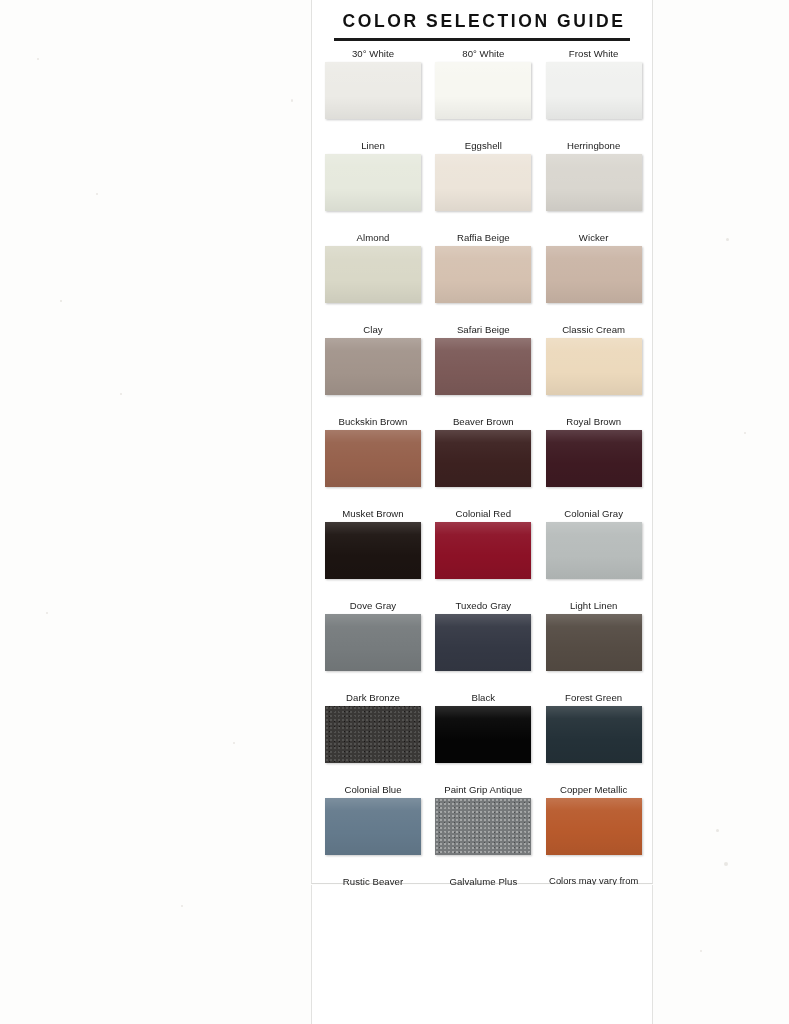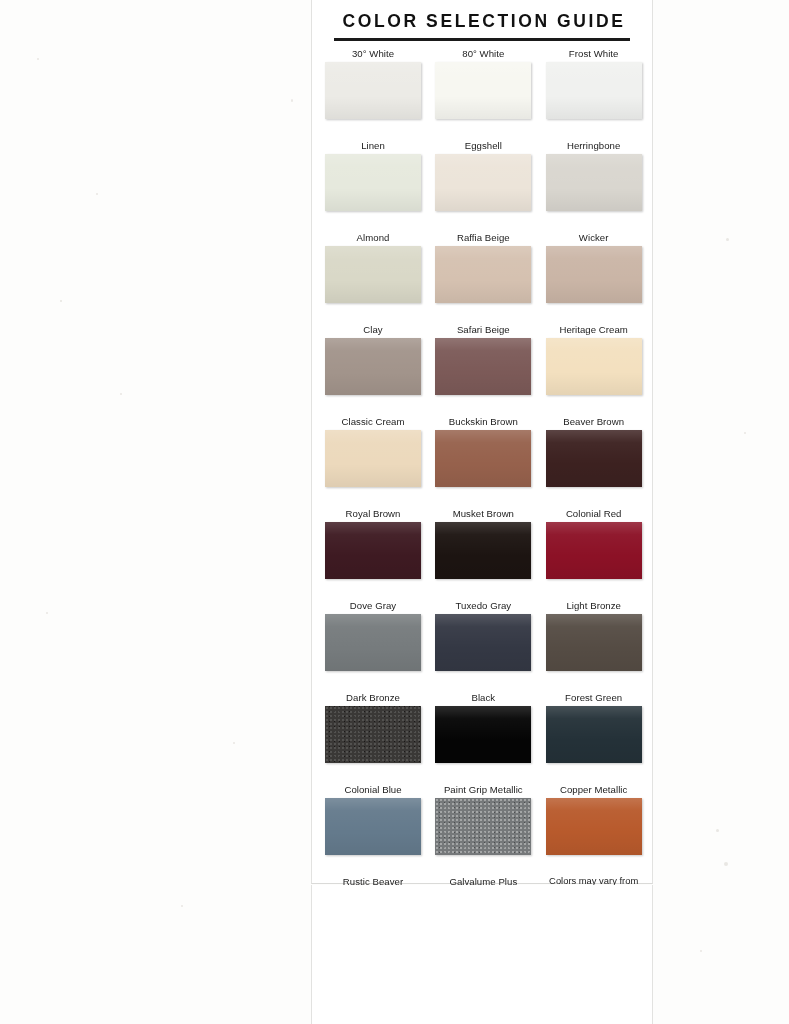--- a/index.html
+++ b/index.html
@@ -260,26 +260,20 @@
           <div class="sheen"></div>
         </div>
       </div>
       <div class="swatch-cell">
         <span class="swatch-label">Safari Beige</span>
         <div class="swatch-chip" style="background: rgb(124, 90, 88);">
           <div class="sheen"></div>
         </div>
       </div>
       <div class="swatch-cell">
-        <span class="swatch-label">Heritage Cream</span>
-        <div class="swatch-chip" style="background: rgb(243, 224, 191);">
-          <div class="sheen"></div>
-        </div>
-      </div>
-      <div class="swatch-cell">
         <span class="swatch-label">Classic Cream</span>
         <div class="swatch-chip" style="background: rgb(236, 217, 188);">
           <div class="sheen"></div>
         </div>
       </div>
       <div class="swatch-cell">
         <span class="swatch-label">Buckskin Brown</span>
         <div class="swatch-chip" style="background: rgb(150, 97, 76);">
           <div class="sheen"></div>
         </div>
@@ -302,33 +296,39 @@
           <div class="sheen"></div>
         </div>
       </div>
       <div class="swatch-cell">
         <span class="swatch-label">Colonial Red</span>
         <div class="swatch-chip" style="background: rgb(140, 17, 38);">
           <div class="sheen"></div>
         </div>
       </div>
       <div class="swatch-cell">
+        <span class="swatch-label">Colonial Gray</span>
+        <div class="swatch-chip" style="background: rgb(183, 188, 187);">
+          <div class="sheen"></div>
+        </div>
+      </div>
+      <div class="swatch-cell">
         <span class="swatch-label">Dove Gray</span>
         <div class="swatch-chip" style="background: rgb(118, 123, 125);">
           <div class="sheen"></div>
         </div>
       </div>
       <div class="swatch-cell">
         <span class="swatch-label">Tuxedo Gray</span>
         <div class="swatch-chip" style="background: rgb(52, 56, 68);">
           <div class="sheen"></div>
         </div>
       </div>
       <div class="swatch-cell">
-        <span class="swatch-label">Light Bronze</span>
+        <span class="swatch-label">Light Linen</span>
         <div class="swatch-chip" style="background: rgb(85, 76, 68);">
           <div class="sheen"></div>
         </div>
       </div>
       <div class="swatch-cell">
         <span class="swatch-label">Dark Bronze</span>
         <div class="swatch-chip tex-speckle-dark" style="background: rgb(58, 56, 54);">
           <div class="sheen"></div>
         </div>
       </div>
@@ -344,21 +344,21 @@
           <div class="sheen"></div>
         </div>
       </div>
       <div class="swatch-cell">
         <span class="swatch-label">Colonial Blue</span>
         <div class="swatch-chip" style="background: rgb(100, 122, 140);">
           <div class="sheen"></div>
         </div>
       </div>
       <div class="swatch-cell">
-        <span class="swatch-label">Paint Grip Metallic</span>
+        <span class="swatch-label">Paint Grip Antique</span>
         <div class="swatch-chip tex-speckle-gray" style="background: rgb(117, 120, 122);">
           <div class="sheen"></div>
         </div>
       </div>
       <div class="swatch-cell">
         <span class="swatch-label">Copper Metallic</span>
         <div class="swatch-chip" style="background: rgb(184, 90, 44);">
           <div class="sheen"></div>
         </div>
       </div>

